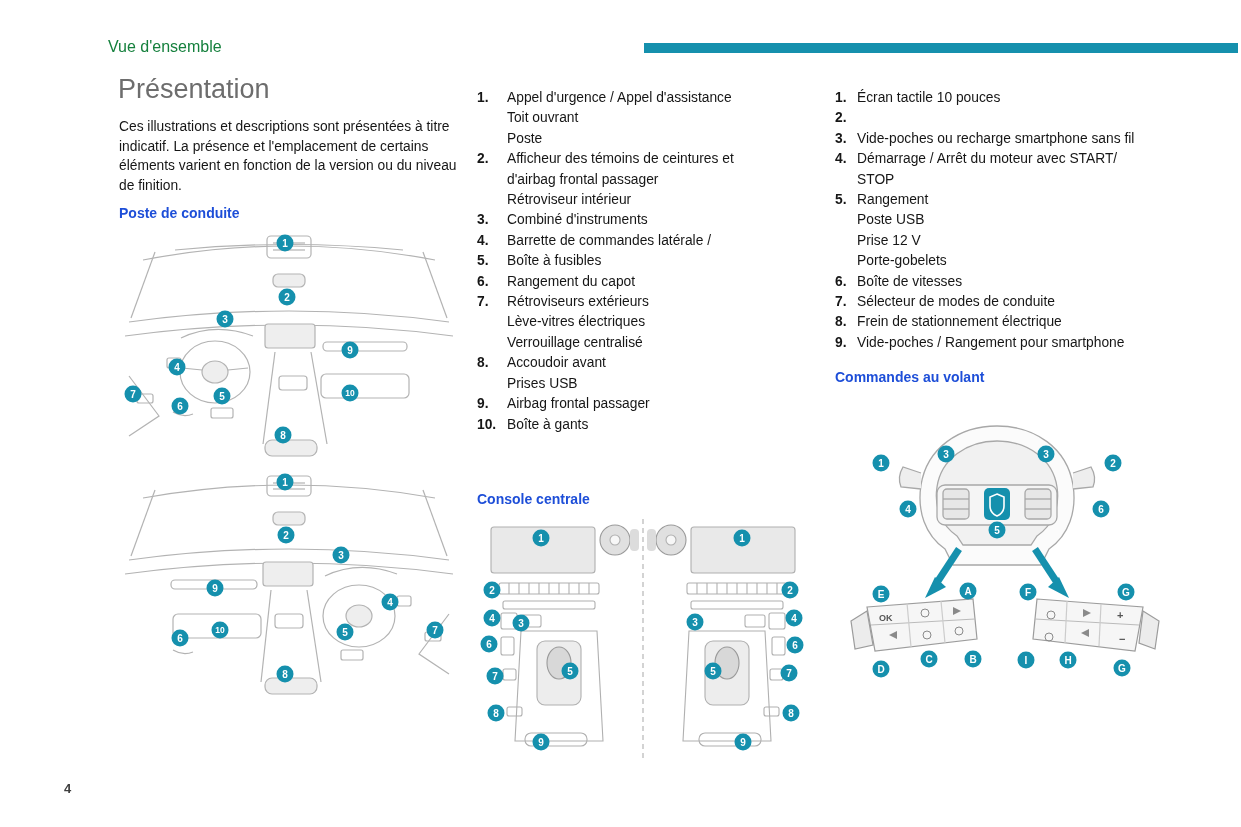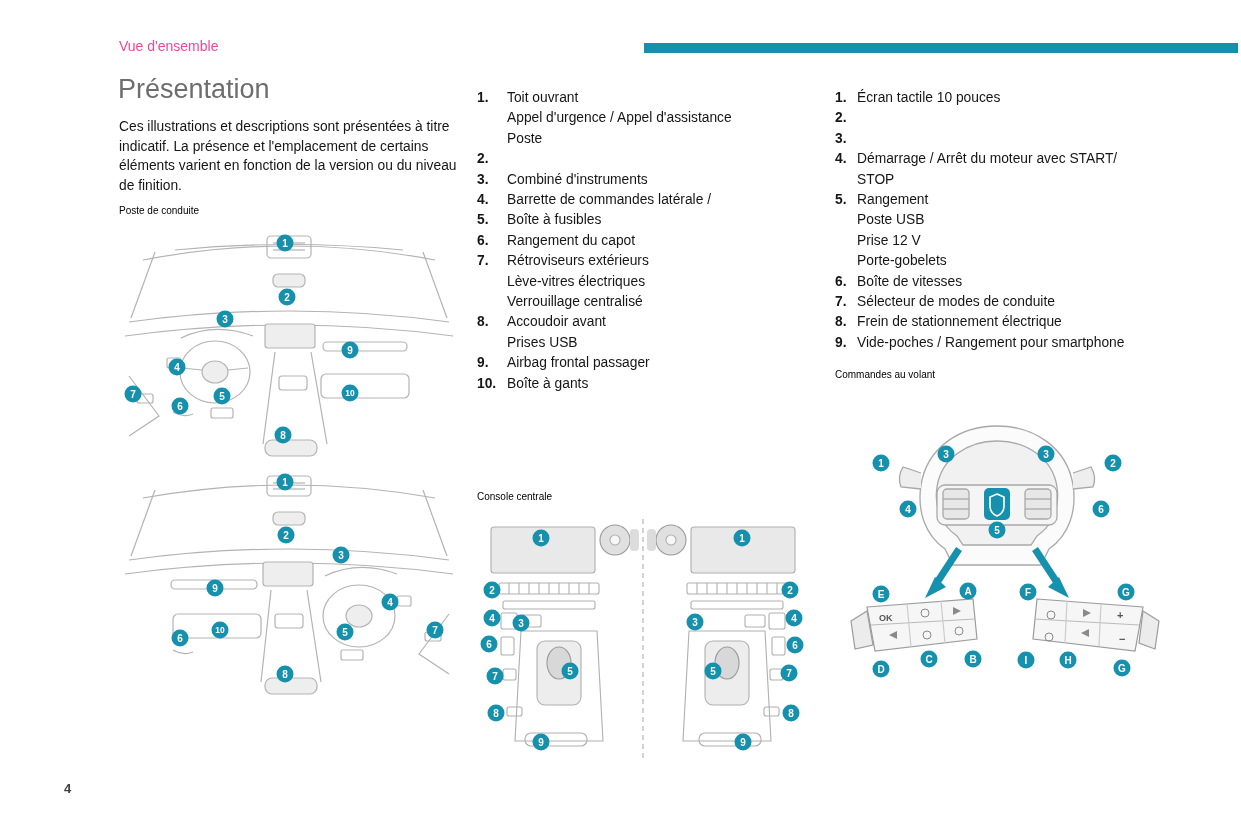--- a/index.html
+++ b/index.html
@@ -3,25 +3,25 @@
 <meta charset="utf-8">
 <style>
   :root { --accent:#1590ad; --ink:#161616; --line:#b3b3b3; }
   * { margin:0; padding:0; box-sizing:border-box; }
   html,body { background:#fff; }
   body {
     width:1241px; height:827px; position:relative; overflow:hidden;
     font-family:"Liberation Sans", sans-serif; color:var(--ink);
   }
   .abs { position:absolute; }
-  .breadcrumb { left:119px; top:38px; font-size:14px; color:#ec4899; }
+  .breadcrumb { left:108px; top:38px; font-size:16px; color:#15803d; }
   .topbar { left:644px; top:43px; width:594px; height:10px; background:var(--accent); }
   .page-title { left:118px; top:74px; font-size:27px; font-weight:400; color:#6d6d6d; }
   .intro { left:119px; top:117px; width:344px; font-size:13.8px; line-height:19.6px; }
-  .subhead { font-weight:normal; font-size:10px; color:#000000; }
+  .subhead { font-weight:bold; font-size:14px; color:#1d4ed8; }
   #heading-poste { left:119px; top:205px; }
   #heading-console { left:477px; top:491px; }
   #heading-wheel { left:835px; top:369px; }
   .fig { position:absolute; }
   #fig1 { left:115px; top:226px; width:348px; height:240px; }
   #fig2 { left:115px; top:468px; width:348px; height:240px; }
   #fig-console { left:477px; top:513px; width:332px; height:252px; }
   #fig-wheel { left:845px; top:393px; width:320px; height:300px; }
   .fig svg { position:absolute; left:0; top:0; }
   #col2-list { left:477px; top:88px; width:336px; }
@@ -130,27 +130,32 @@
     <div class="callout" style="left: 65px; top: 170px;">6</div>
     <div class="callout" style="left: 230px; top: 164px;">5</div>
     <div class="callout" style="left: 320px; top: 162px;">7</div>
     <div class="callout" style="left: 170px; top: 206px;">8</div>
   </div>
 
 <div class="abs" id="col2-list">
     <div class="li-row">
       <span class="li-num">1.</span>
       <div class="li-lines">
+        <div>Appel d'urgence / Appel d'assistance</div>
         <div>Toit ouvrant</div>
-        <div>Appel d'urgence / Appel d'assistance</div>
         <div>Poste</div>
       </div>
     </div>
     <div class="li-row">
       <span class="li-num">2.</span>
+      <div class="li-lines">
+        <div>Afficheur des témoins de ceintures et</div>
+        <div>d'airbag frontal passager</div>
+        <div>Rétroviseur intérieur</div>
+      </div>
     </div>
     <div class="li-row">
       <span class="li-num">3.</span>
       <div class="li-lines">
         <div>Combiné d'instruments</div>
       </div>
     </div>
     <div class="li-row">
       <span class="li-num">4.</span>
       <div class="li-lines">
@@ -280,20 +285,23 @@
       <span class="li-num">1.</span>
       <div class="li-lines">
         <div>Écran tactile 10 pouces</div>
       </div>
     </div>
     <div class="li-row">
       <span class="li-num">2.</span>
     </div>
     <div class="li-row">
       <span class="li-num">3.</span>
+      <div class="li-lines">
+        <div>Vide-poches ou recharge smartphone sans fil</div>
+      </div>
     </div>
     <div class="li-row">
       <span class="li-num">4.</span>
       <div class="li-lines">
         <div>Démarrage / Arrêt du moteur avec START/</div>
         <div>STOP</div>
       </div>
     </div>
     <div class="li-row">
       <span class="li-num">5.</span>

